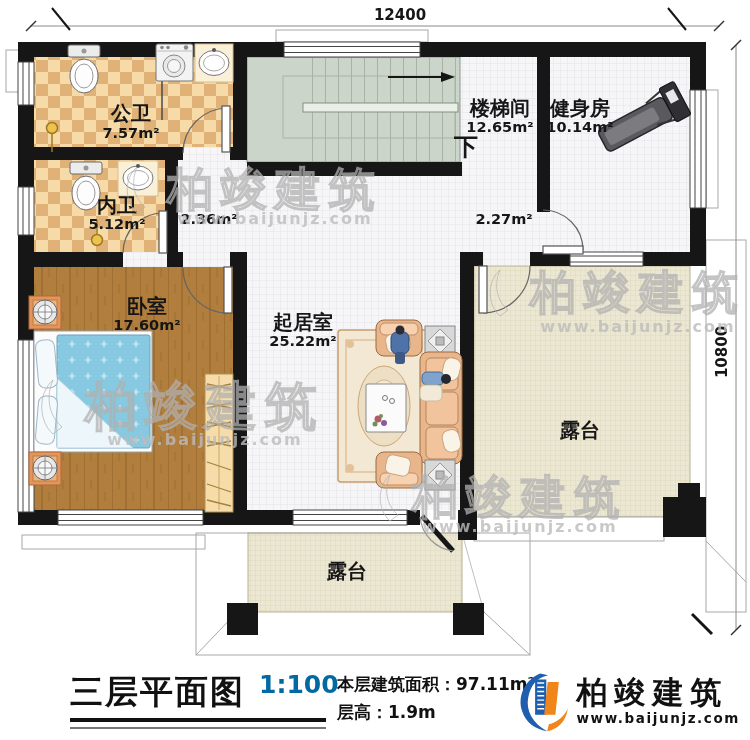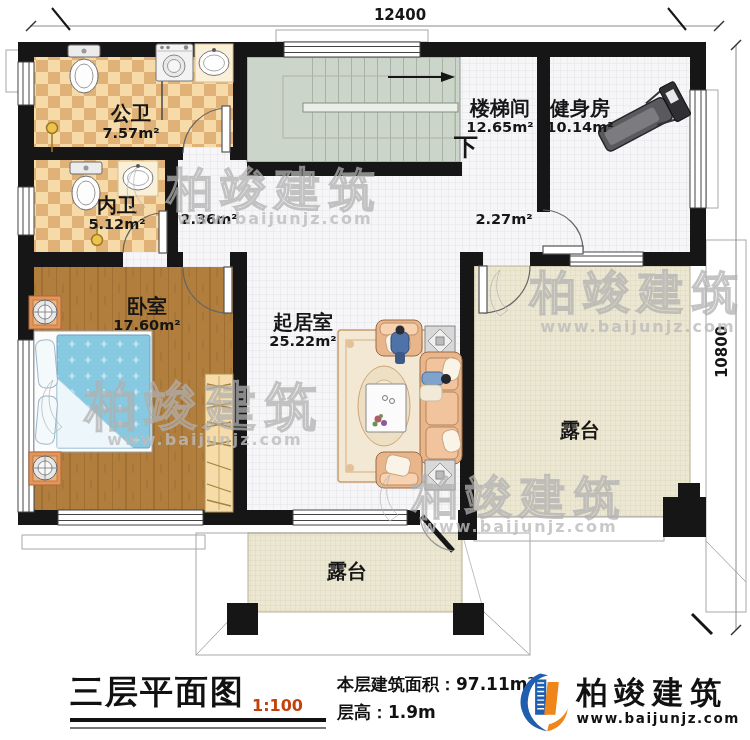--- a/index.html
+++ b/index.html
@@ -9,23 +9,23 @@
   .rname{font-size:20px;font-weight:bold;fill:#161616;text-anchor:middle;}
   .rarea{font-size:14.5px;font-weight:bold;fill:#161616;text-anchor:middle;}
   .dimtxt{font-size:15px;font-weight:bold;fill:#161616;text-anchor:middle;}
   .downtxt{font-size:24px;font-weight:bold;fill:#161616;text-anchor:middle;}
   .wm-main{font-size:46px;font-weight:bold;fill:none;stroke:#b0b0b0;stroke-width:1.2;
            stroke-opacity:.75;text-anchor:middle;letter-spacing:8px;}
   .wm-main.big{font-size:52px;}
   .wm-url{font-size:16px;font-weight:bold;fill:#bcbcbc;fill-opacity:.8;text-anchor:middle;letter-spacing:2px;}
   .footer{position:absolute;left:0;top:660px;width:750px;height:80px;background:#fff;}
   .title-wrap{position:absolute;left:70px;top:10px;width:260px;}
-  .title-row{display:flex;align-items:flex-end;gap:7px;}
+  .title-row{display:flex;align-items:flex-start;}
   .plan-title{font-size:33px;font-weight:bold;color:#111;letter-spacing:2px;white-space:nowrap;}
-  .plan-scale{font-size:16px;font-weight:bold;color:#c2410c;}
+  .plan-scale{font-size:25px;font-weight:bold;color:#0369a1;margin-left:14px;}
   .uline1{margin-top:3px;height:4px;background:#111;width:256px;}
   .uline2{margin-top:5px;height:2px;background:#777;width:256px;}
   .stats{position:absolute;left:337px;top:10px;font-size:17px;font-weight:bold;color:#111;line-height:1.65;white-space:nowrap;}
   .logo{position:absolute;right:10px;top:10px;display:flex;align-items:center;gap:9px;}
   .logo-text{display:flex;flex-direction:column;align-items:flex-start;}
   .logo-name{font-size:31px;font-weight:900;color:#111;letter-spacing:7px;line-height:1.05;white-space:nowrap;}
   .logo-url{font-size:13.5px;font-weight:bold;color:#111;letter-spacing:1.6px;margin-top:2px;}
 </style>
 </head>
 <body>

